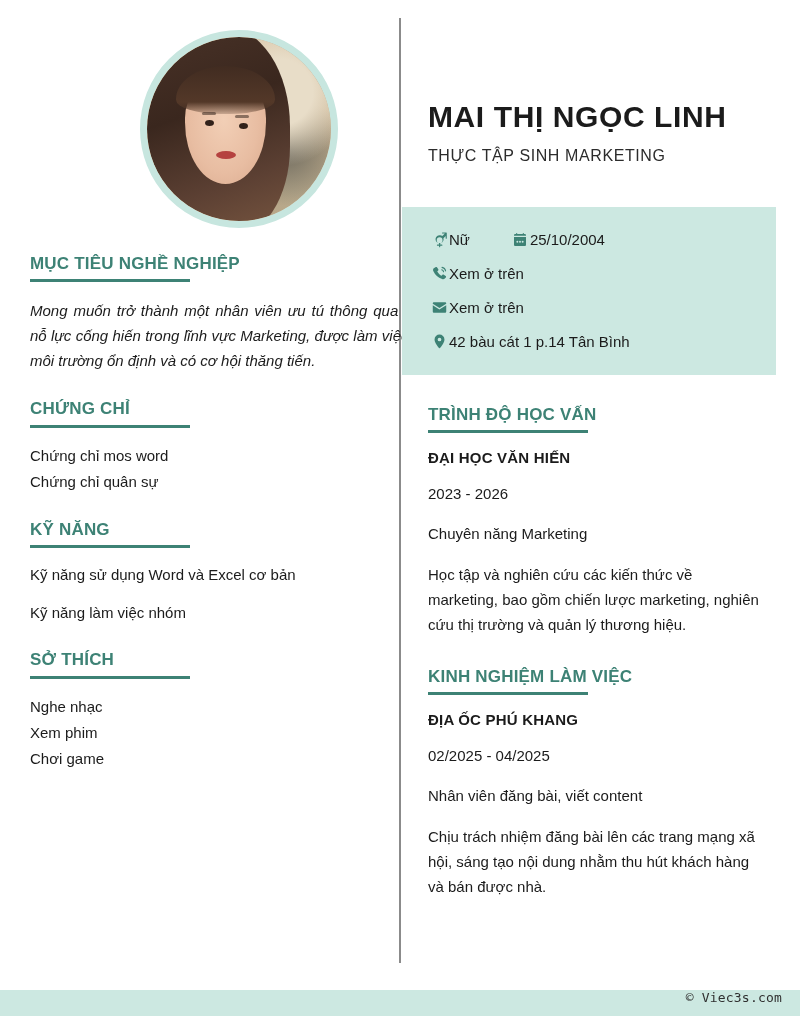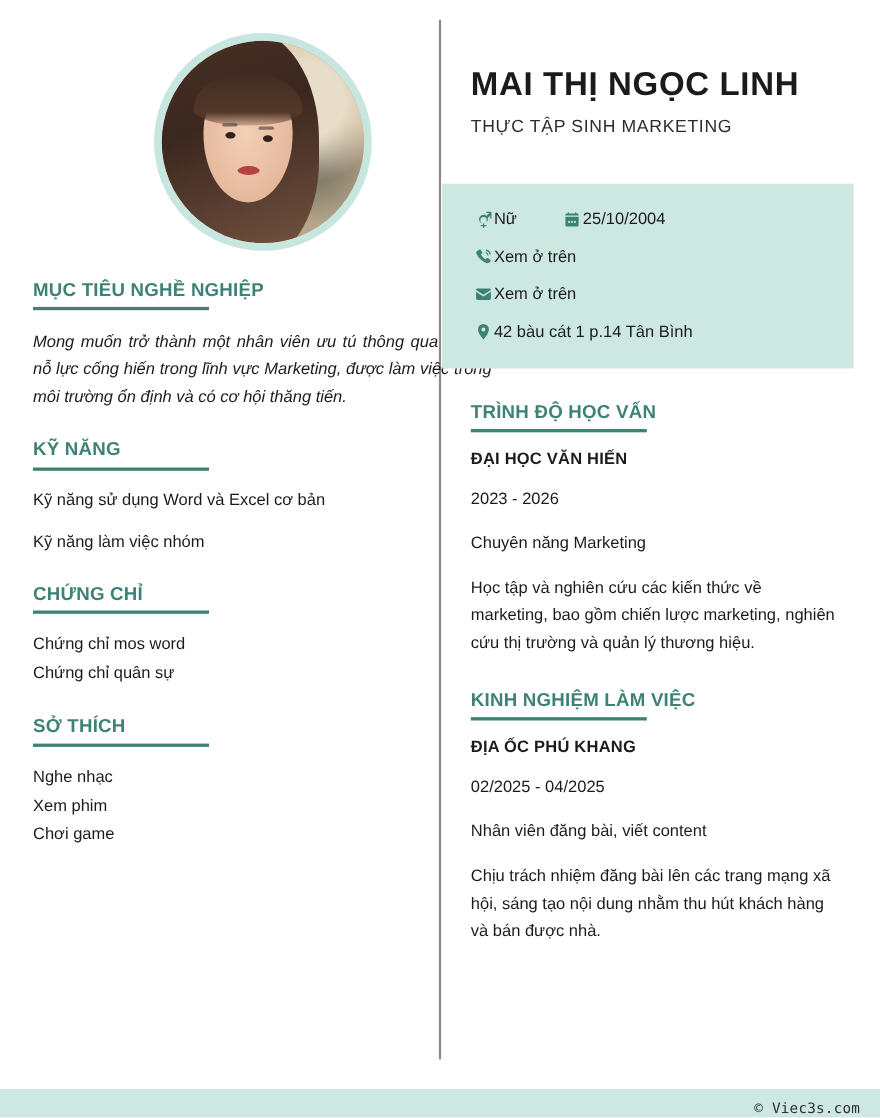--- a/index.html
+++ b/index.html
@@ -147,20 +147,21 @@
   .list-tight p:last-child { margin-bottom: 0; }
 
   
   .right-col {
     position: absolute;
     left: 399px; top: 0;
     width: 401px;
   }
   .name-block {
     padding: 60px 0 0 29px;
+    margin-top: 40px;
   }
   .full-name {
     font-size: 30px;
     font-weight: bold;
     letter-spacing: .6px;
     color: #1b1b1b;
     margin: 0;
     line-height: 1.15;
   }
   .job-title {
@@ -227,21 +228,21 @@
     line-height: 25px;
   }
 
   
   .footer {
     position: absolute;
     left: 0; bottom: 0;
     width: 800px; height: 26px;
     background: #cce8e1;
     display: flex;
-    align-items: flex-end;
+    align-items: flex-start;
     justify-content: flex-end;
     padding-right: 18px;
   }
   .footer-text {
     font-family: "DejaVu Sans Mono", monospace;
     font-size: 13px;
     color: #2f2f2f;
     letter-spacing: .2px;
   }
 </style>
@@ -268,34 +269,34 @@
       </div>
     </div>
 
     <div class="section">
       <h2 class="sec-title">MỤC TIÊU NGHỀ NGHIỆP</h2>
       <div class="sec-underline"></div>
       <p class="body-text justify">Mong muốn trở thành một nhân viên ưu tú thông qua những nỗ lực cống hiến trong lĩnh vực Marketing, được làm việc trong môi trường ổn định và có cơ hội thăng tiến.</p>
     </div>
 
     <div class="section">
+      <h2 class="sec-title">CHỨNG CHỈ</h2>
+      <div class="sec-underline"></div>
+      <div class="list-tight">
+        <p>Chứng chỉ mos word</p>
+        <p>Chứng chỉ quân sự</p>
+      </div>
+    </div>
+
+    <div class="section">
       <h2 class="sec-title">KỸ NĂNG</h2>
       <div class="sec-underline"></div>
       <div class="list-spaced">
         <p>Kỹ năng sử dụng Word và Excel cơ bản</p>
         <p>Kỹ năng làm việc nhóm</p>
-      </div>
-    </div>
-
-    <div class="section">
-      <h2 class="sec-title">CHỨNG CHỈ</h2>
-      <div class="sec-underline"></div>
-      <div class="list-tight">
-        <p>Chứng chỉ mos word</p>
-        <p>Chứng chỉ quân sự</p>
       </div>
     </div>
 
     <div class="section">
       <h2 class="sec-title">SỞ THÍCH</h2>
       <div class="sec-underline"></div>
       <div class="list-tight">
         <p>Nghe nhạc</p>
         <p>Xem phim</p>
         <p>Chơi game</p>

